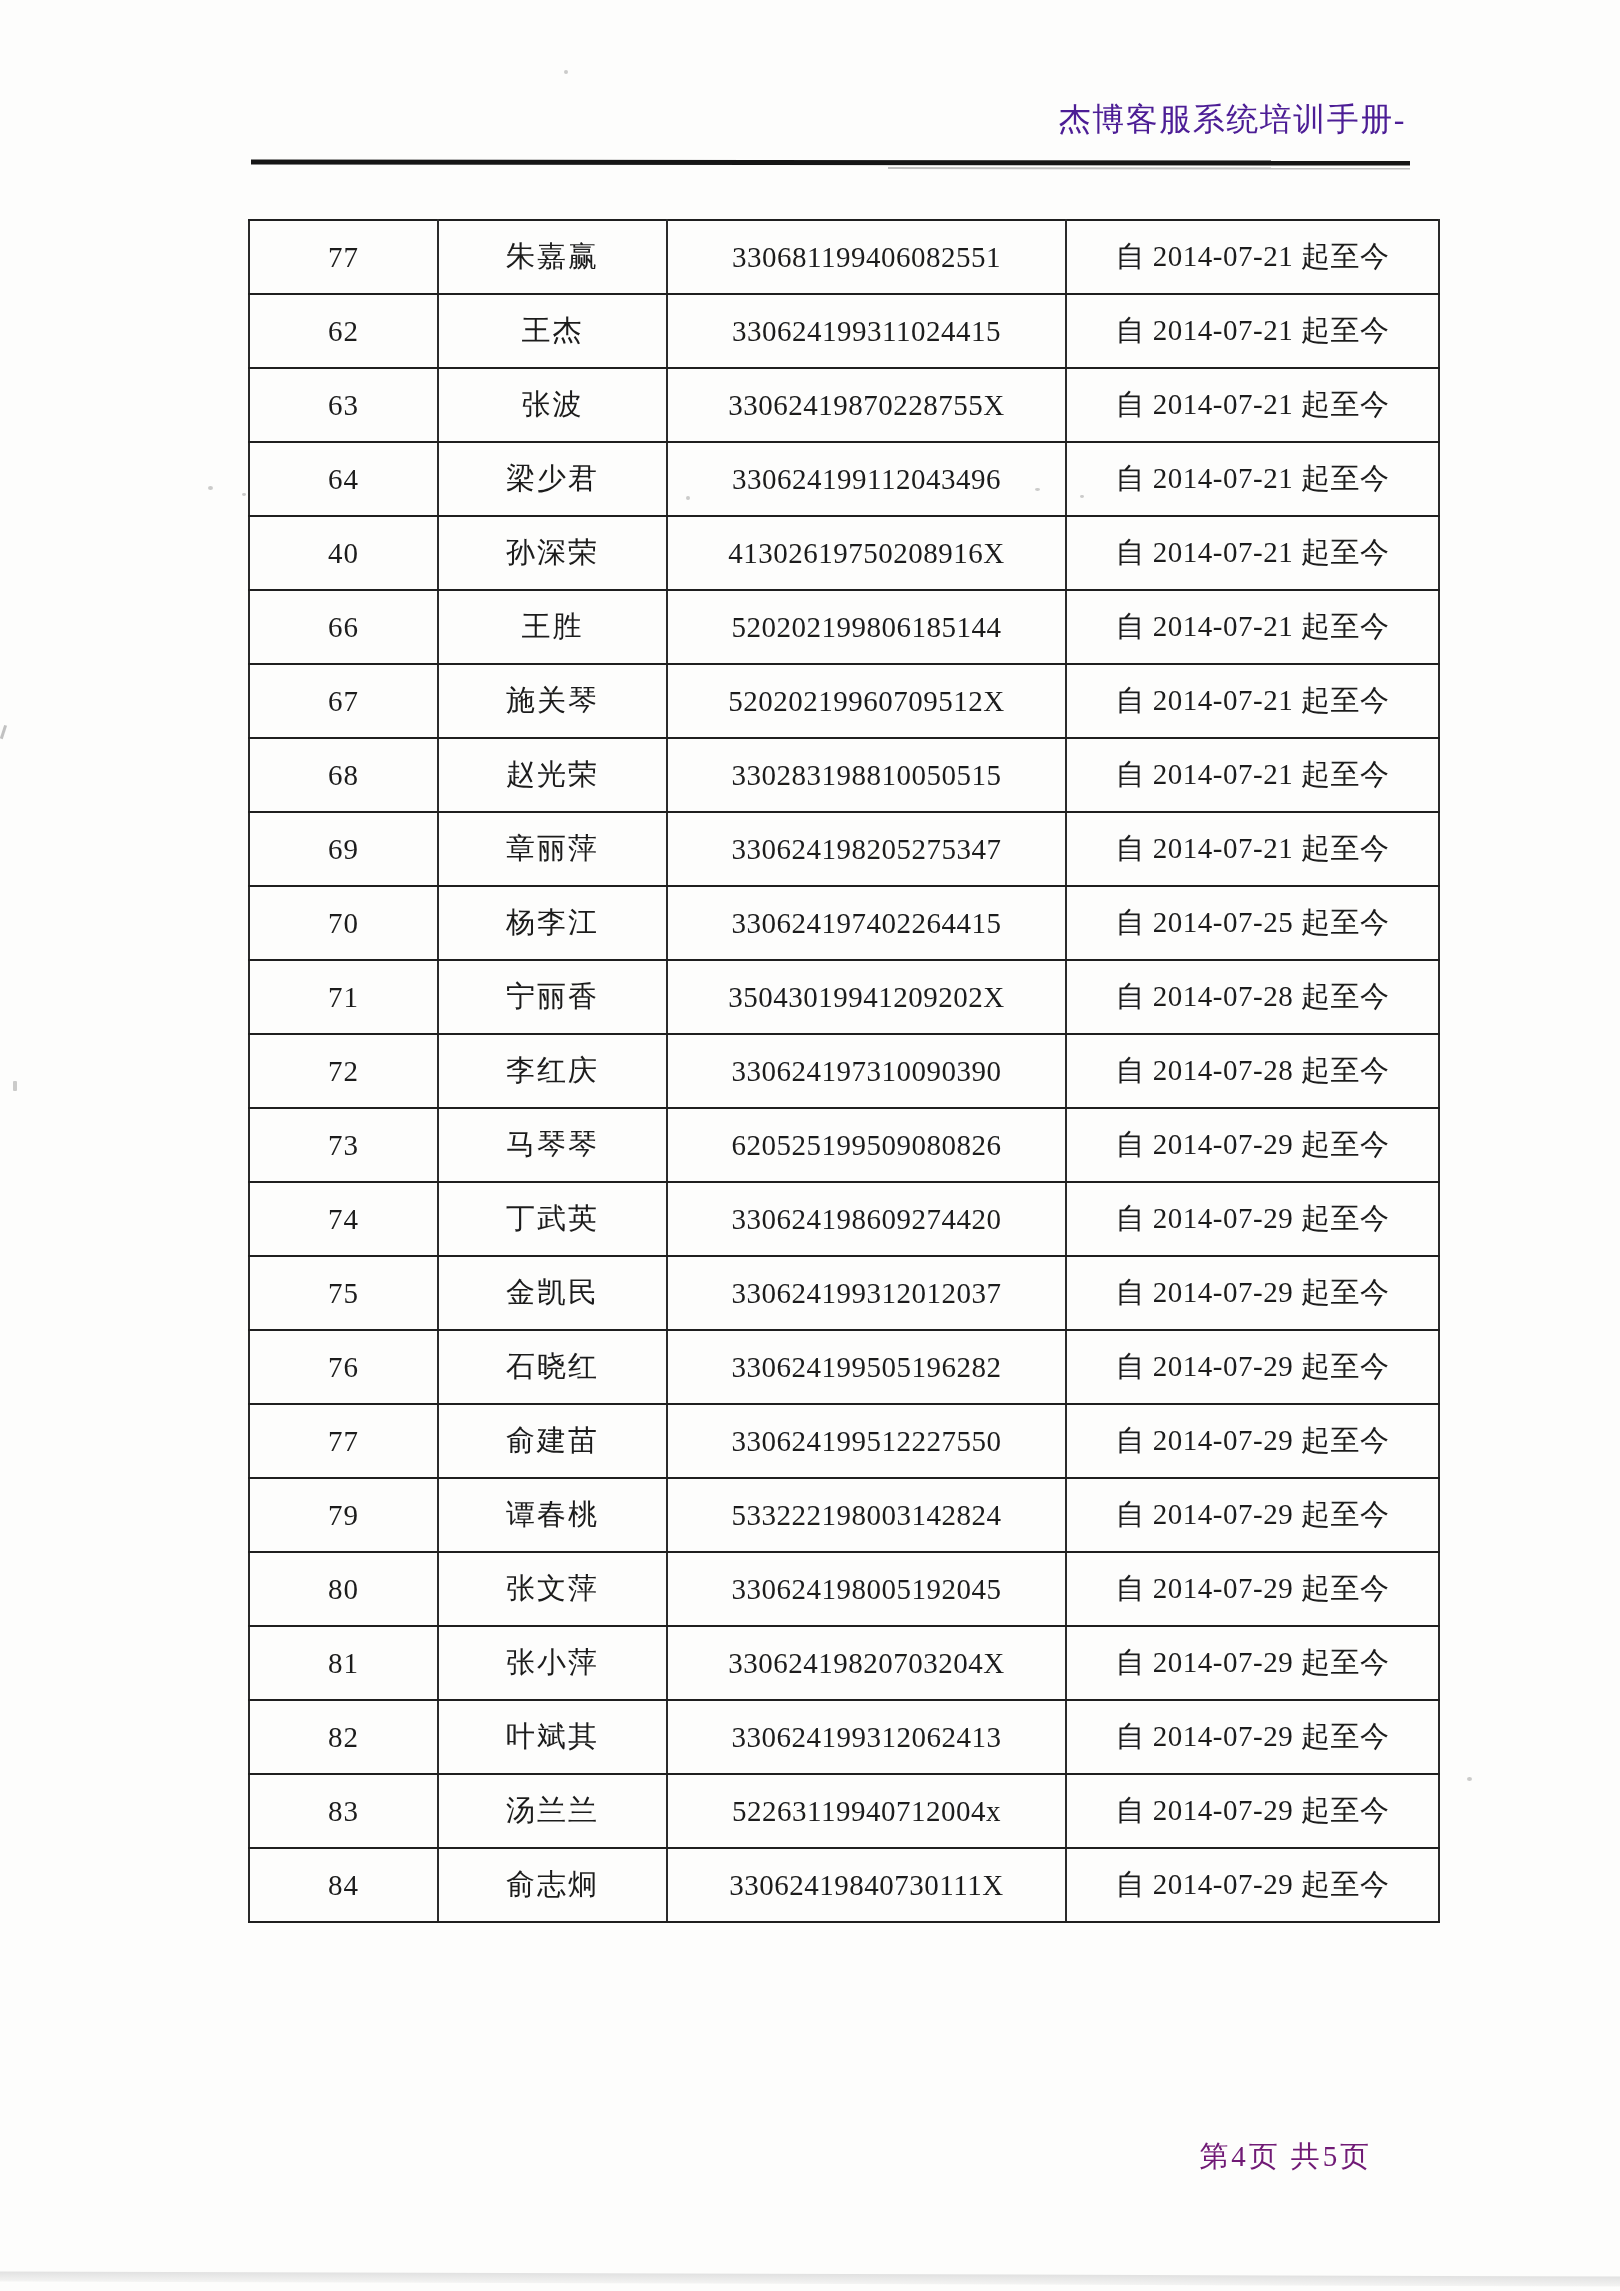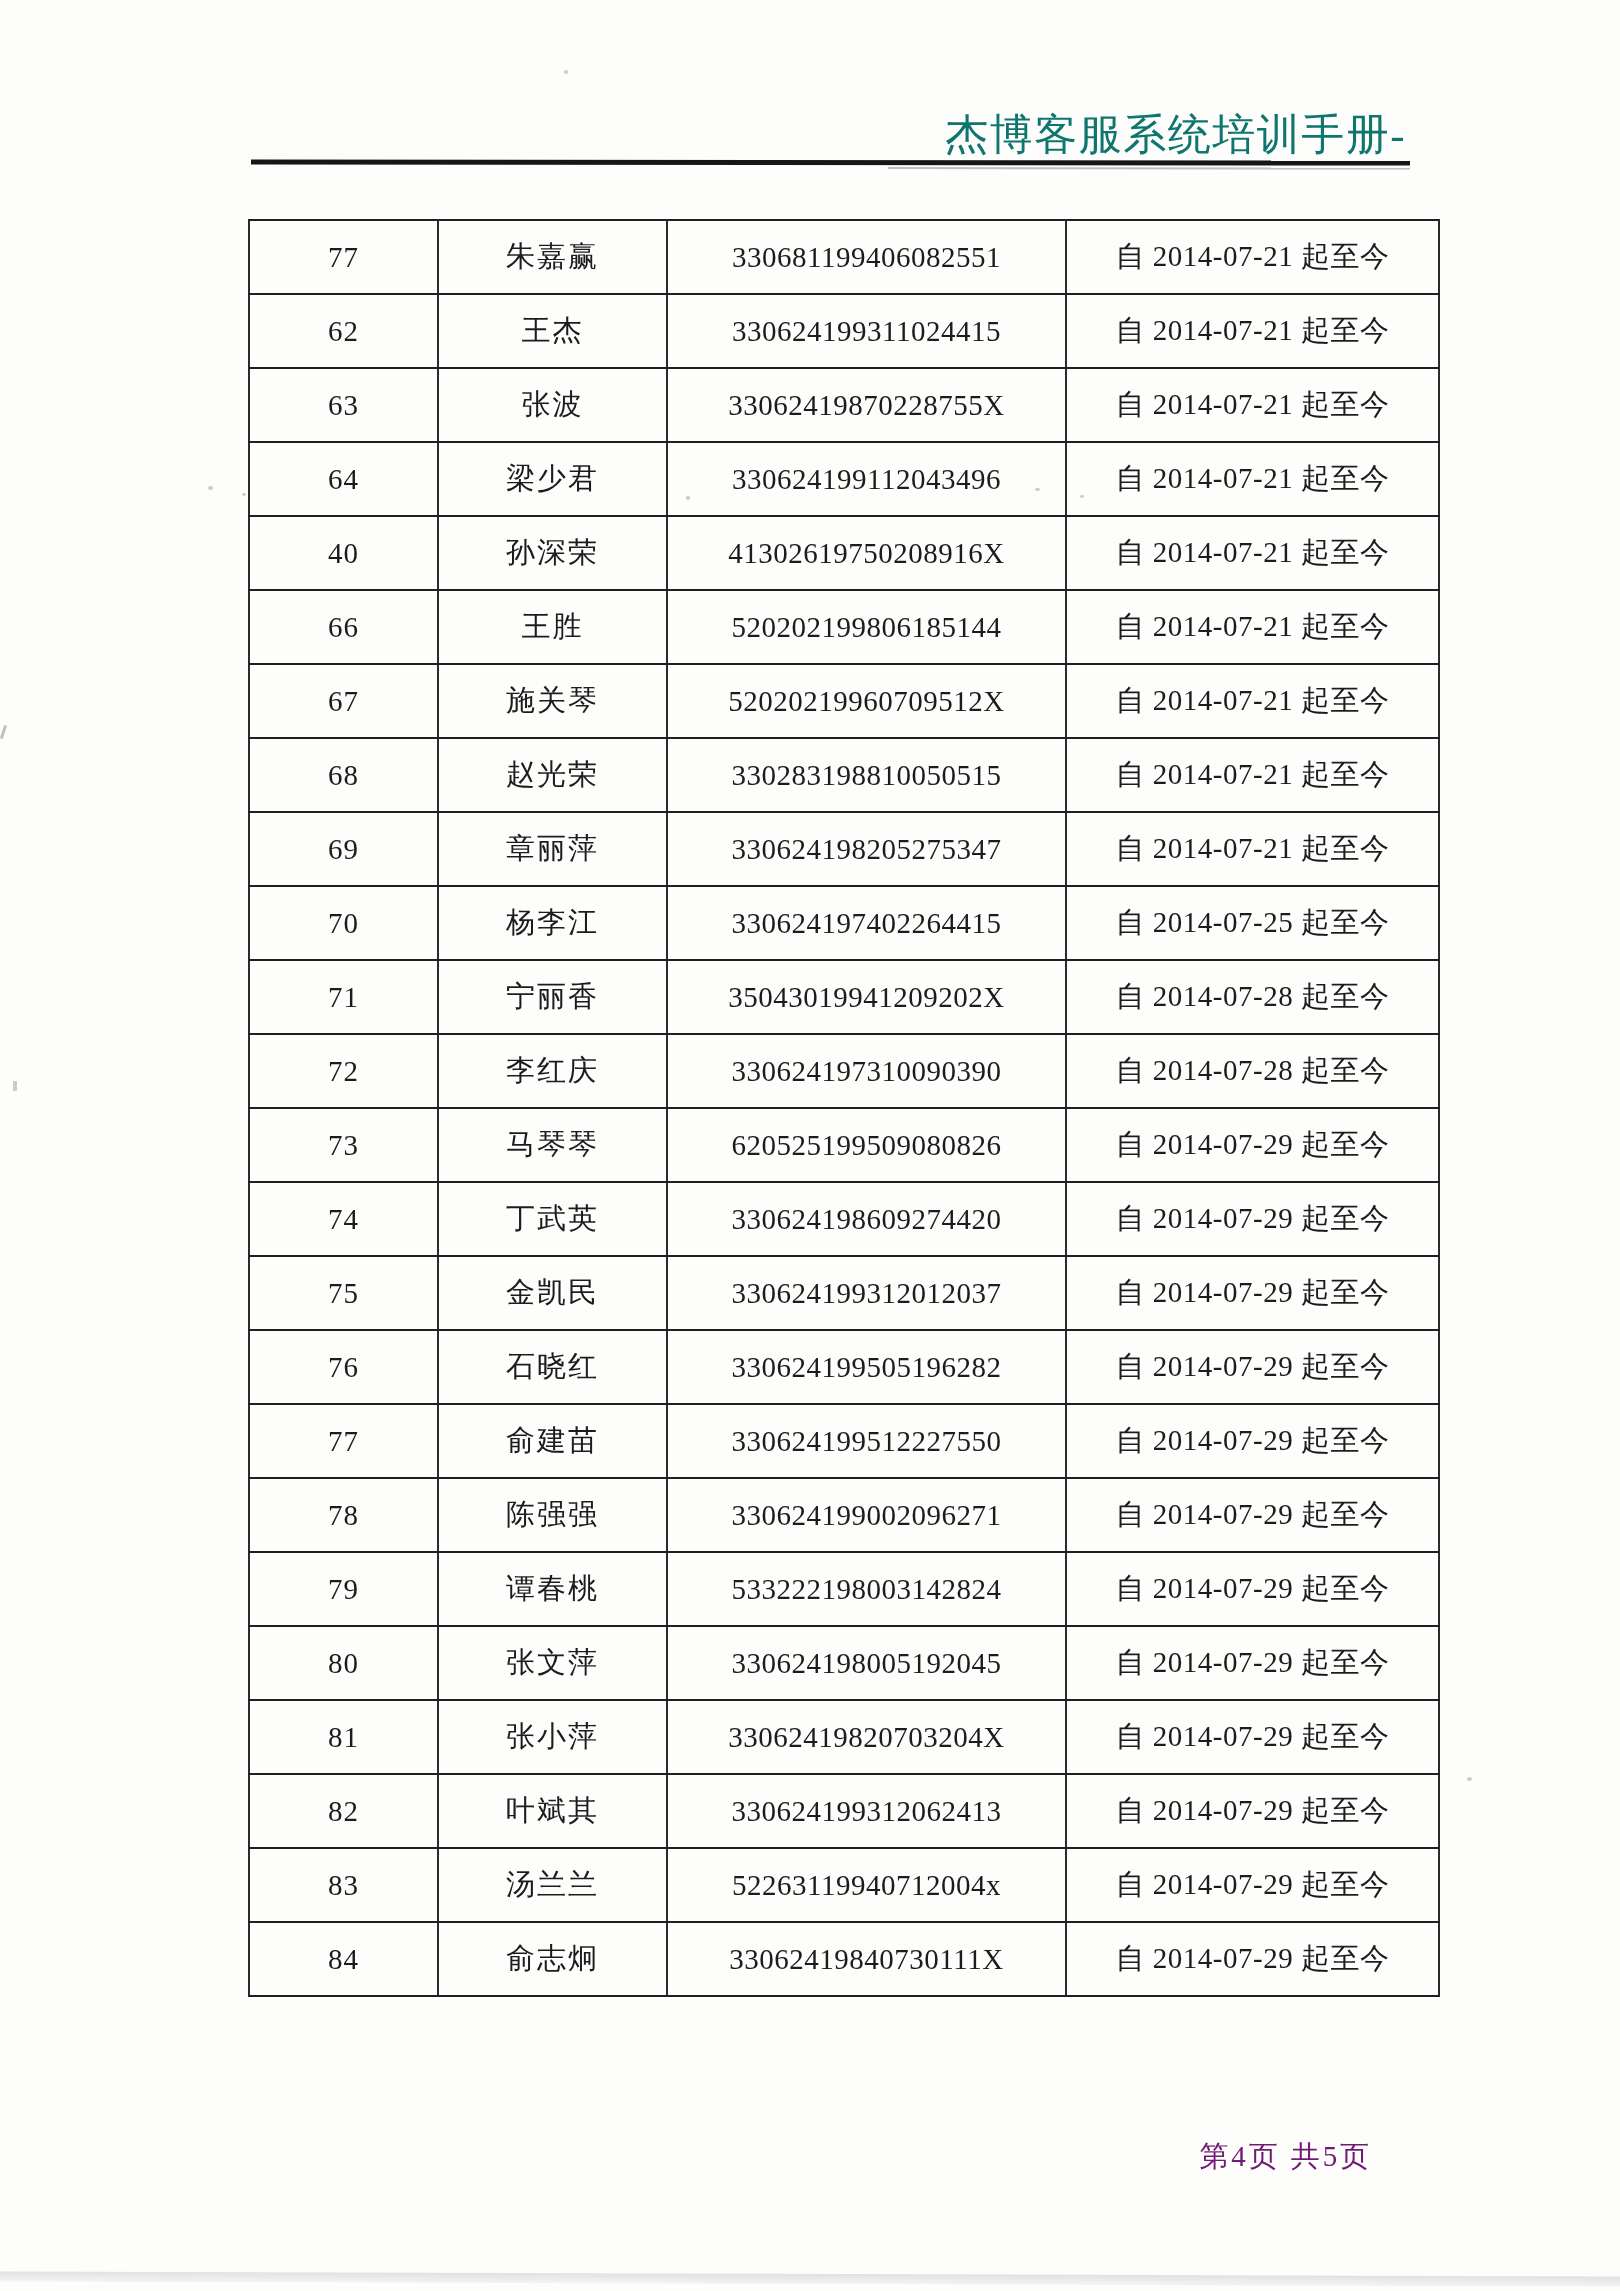--- a/index.html
+++ b/index.html
@@ -13,25 +13,25 @@
     height: 2292px;
     margin: 0 auto;
     background: #fdfdfc;
     overflow: hidden;
     font-family: "Liberation Serif", "DejaVu Serif", serif;
     color: #1c1c1c;
   }
   
   .doc-header {
     position: absolute;
-    top: 106px;
+    top: 98px;
     right: 214px;
-    font-size: 43px;
+    font-size: 32px;
     letter-spacing: 1.5px;
-    color: #0f766e;
+    color: #4c1d95;
     white-space: nowrap;
   }
   .header-rule {
     position: absolute;
     top: 160px;
     left: 251px;
     width: 1159px;
     height: 4.9px;
     background: #161616;
     transform: rotate(0.06deg);
@@ -223,26 +223,20 @@
       <td class="cell-id">330624199505196282</td>
       <td class="cell-period">自 2014-07-29 起至今</td>
     </tr>
         <tr>
       <td class="cell-no">77</td>
       <td class="cell-name">俞建苗</td>
       <td class="cell-id">330624199512227550</td>
       <td class="cell-period">自 2014-07-29 起至今</td>
     </tr>
         <tr>
-      <td class="cell-no">78</td>
-      <td class="cell-name">陈强强</td>
-      <td class="cell-id">330624199002096271</td>
-      <td class="cell-period">自 2014-07-29 起至今</td>
-    </tr>
-        <tr>
       <td class="cell-no">79</td>
       <td class="cell-name">谭春桃</td>
       <td class="cell-id">533222198003142824</td>
       <td class="cell-period">自 2014-07-29 起至今</td>
     </tr>
         <tr>
       <td class="cell-no">80</td>
       <td class="cell-name">张文萍</td>
       <td class="cell-id">330624198005192045</td>
       <td class="cell-period">自 2014-07-29 起至今</td>

